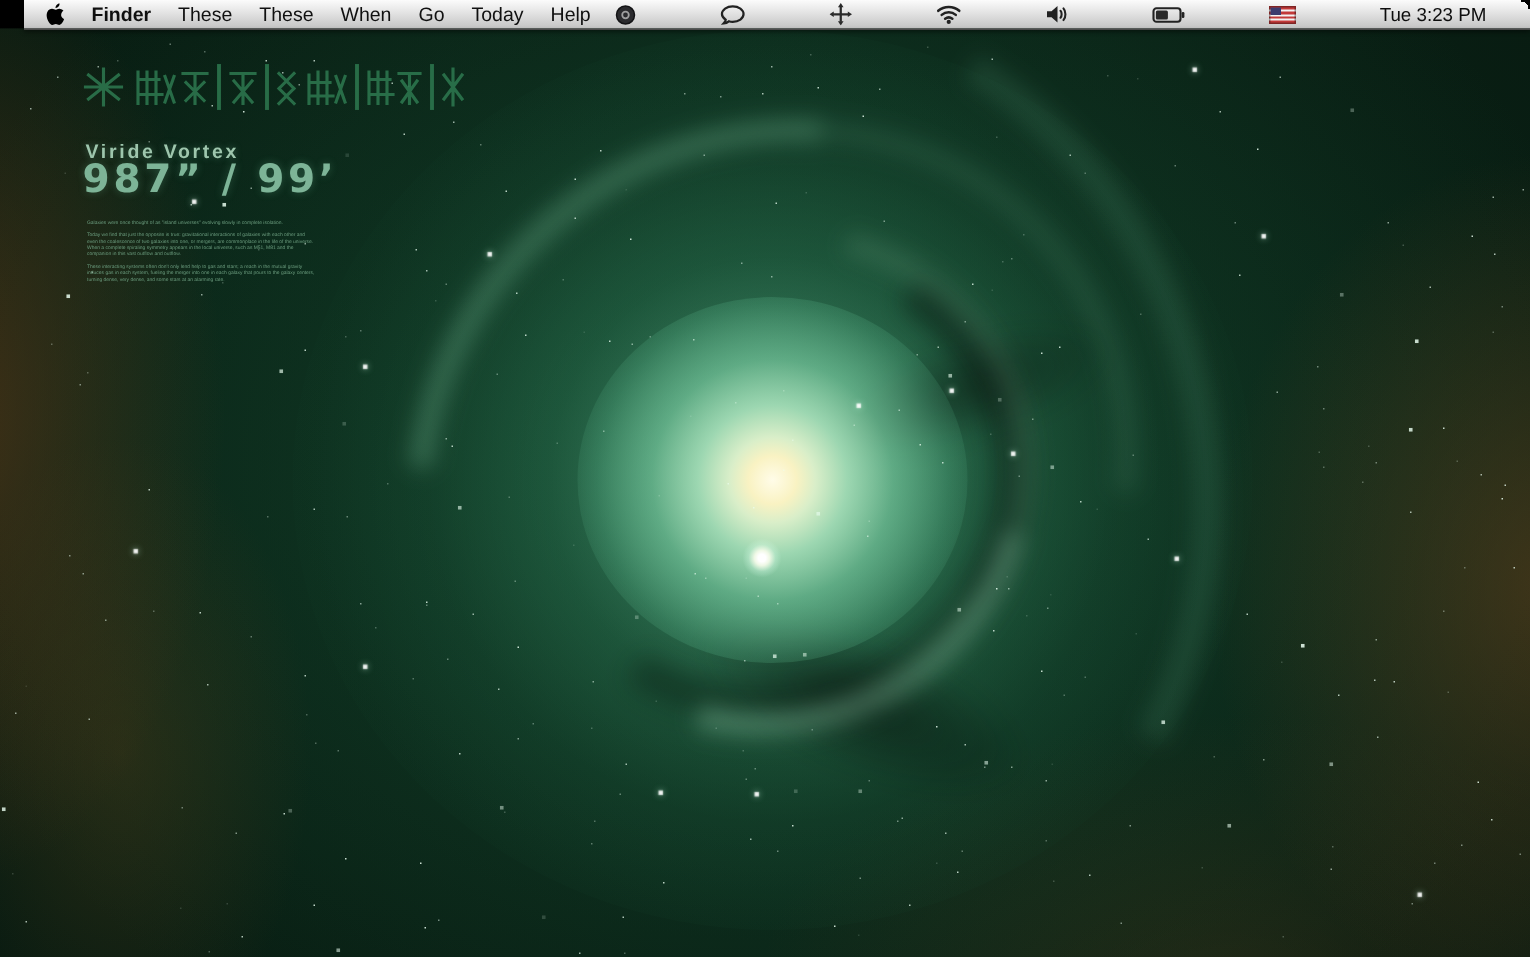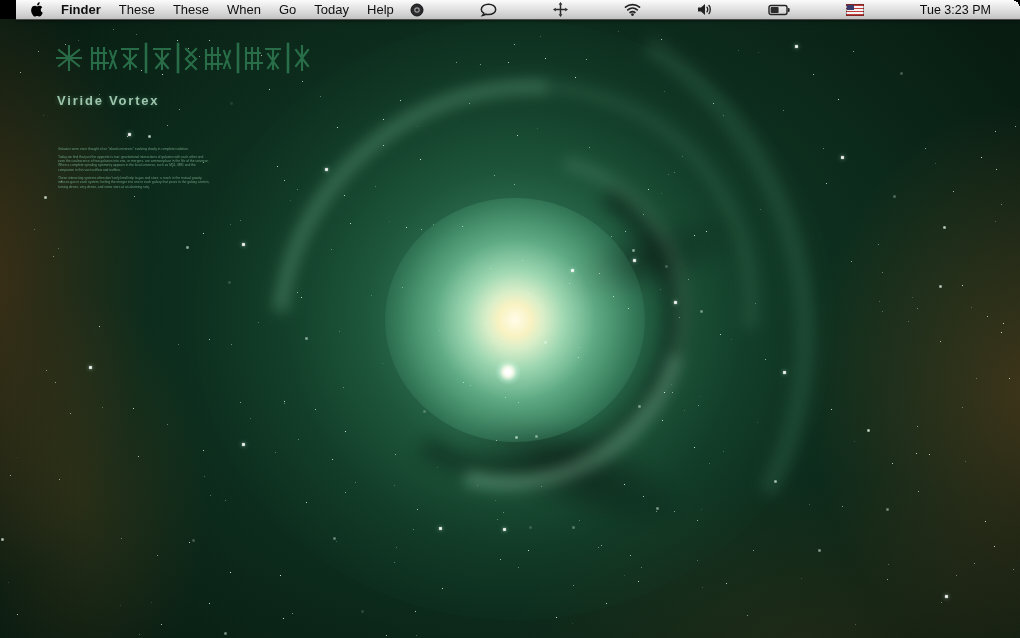--- a/index.html
+++ b/index.html
@@ -253,19 +253,20 @@
         <path d="M212,8 L226,8 M214,13 L224,27 M224,13 L214,27 M219,8 L219,28"></path>
 
         <path d="M234,3 L234,31" stroke-width="2.6"></path>
 
         <path d="M242,9 L254,25 M254,9 L242,25 M248,5 L248,29"></path>
       </g>
     </svg>
   </div>
 
   <div class="wp-text wp-title">Viride Vortex</div>
+  <div class="wp-text wp-measure">987” / 99’</div>
 
   <div class="wp-text wp-paras">
     <p>Galaxies were once thought of as "island universes" evolving slowly in complete isolation.</p>
     <p>Today we find that just the opposite is true: gravitational interactions of galaxies with each other and even the coalescence of two galaxies into one, or mergers, are commonplace in the life of the universe. When a complete spiraling symmetry appears in the local universe, such as M51, M81 and the companion in this vast outflow and outflow.</p>
     <p>These interacting systems often don't only lend help to gas and stars; a reach in the mutual gravity induces gas in each system, fueling the merger into one in each galaxy that pours to the galaxy centers, turning dense, very dense, and some stars at an alarming rate.</p>
   </div>
 </div>
 
 </body></html>

